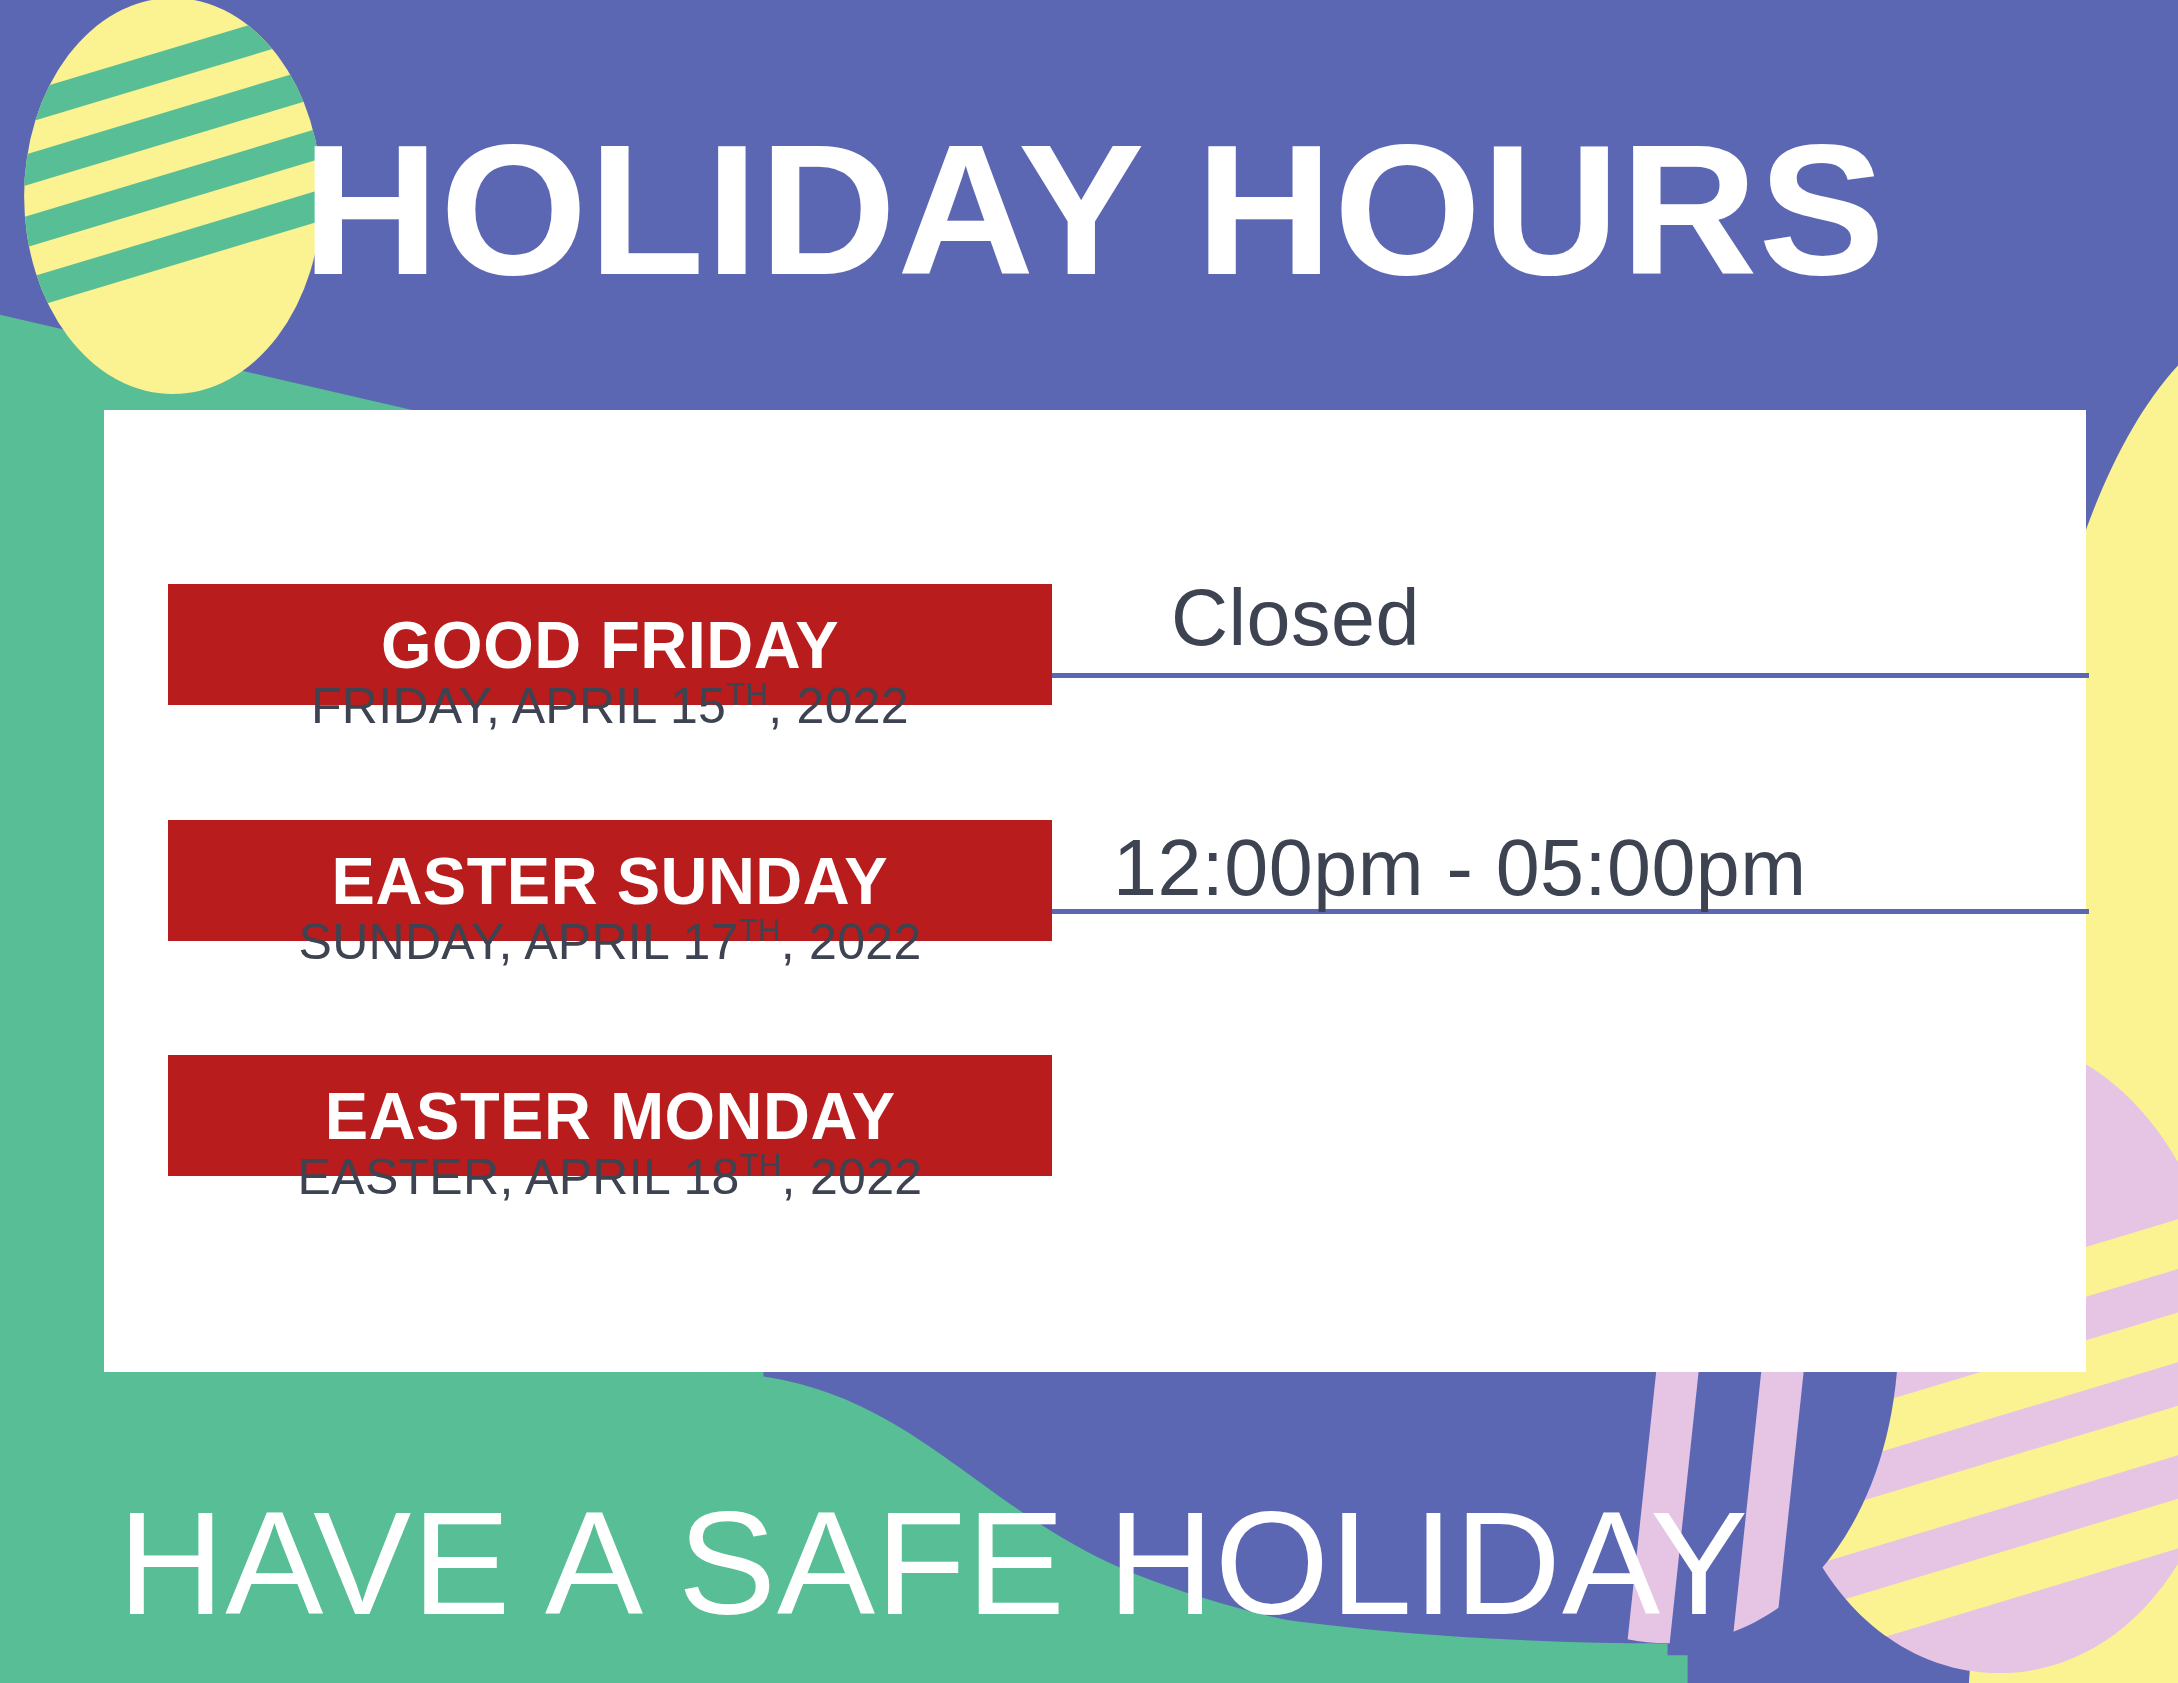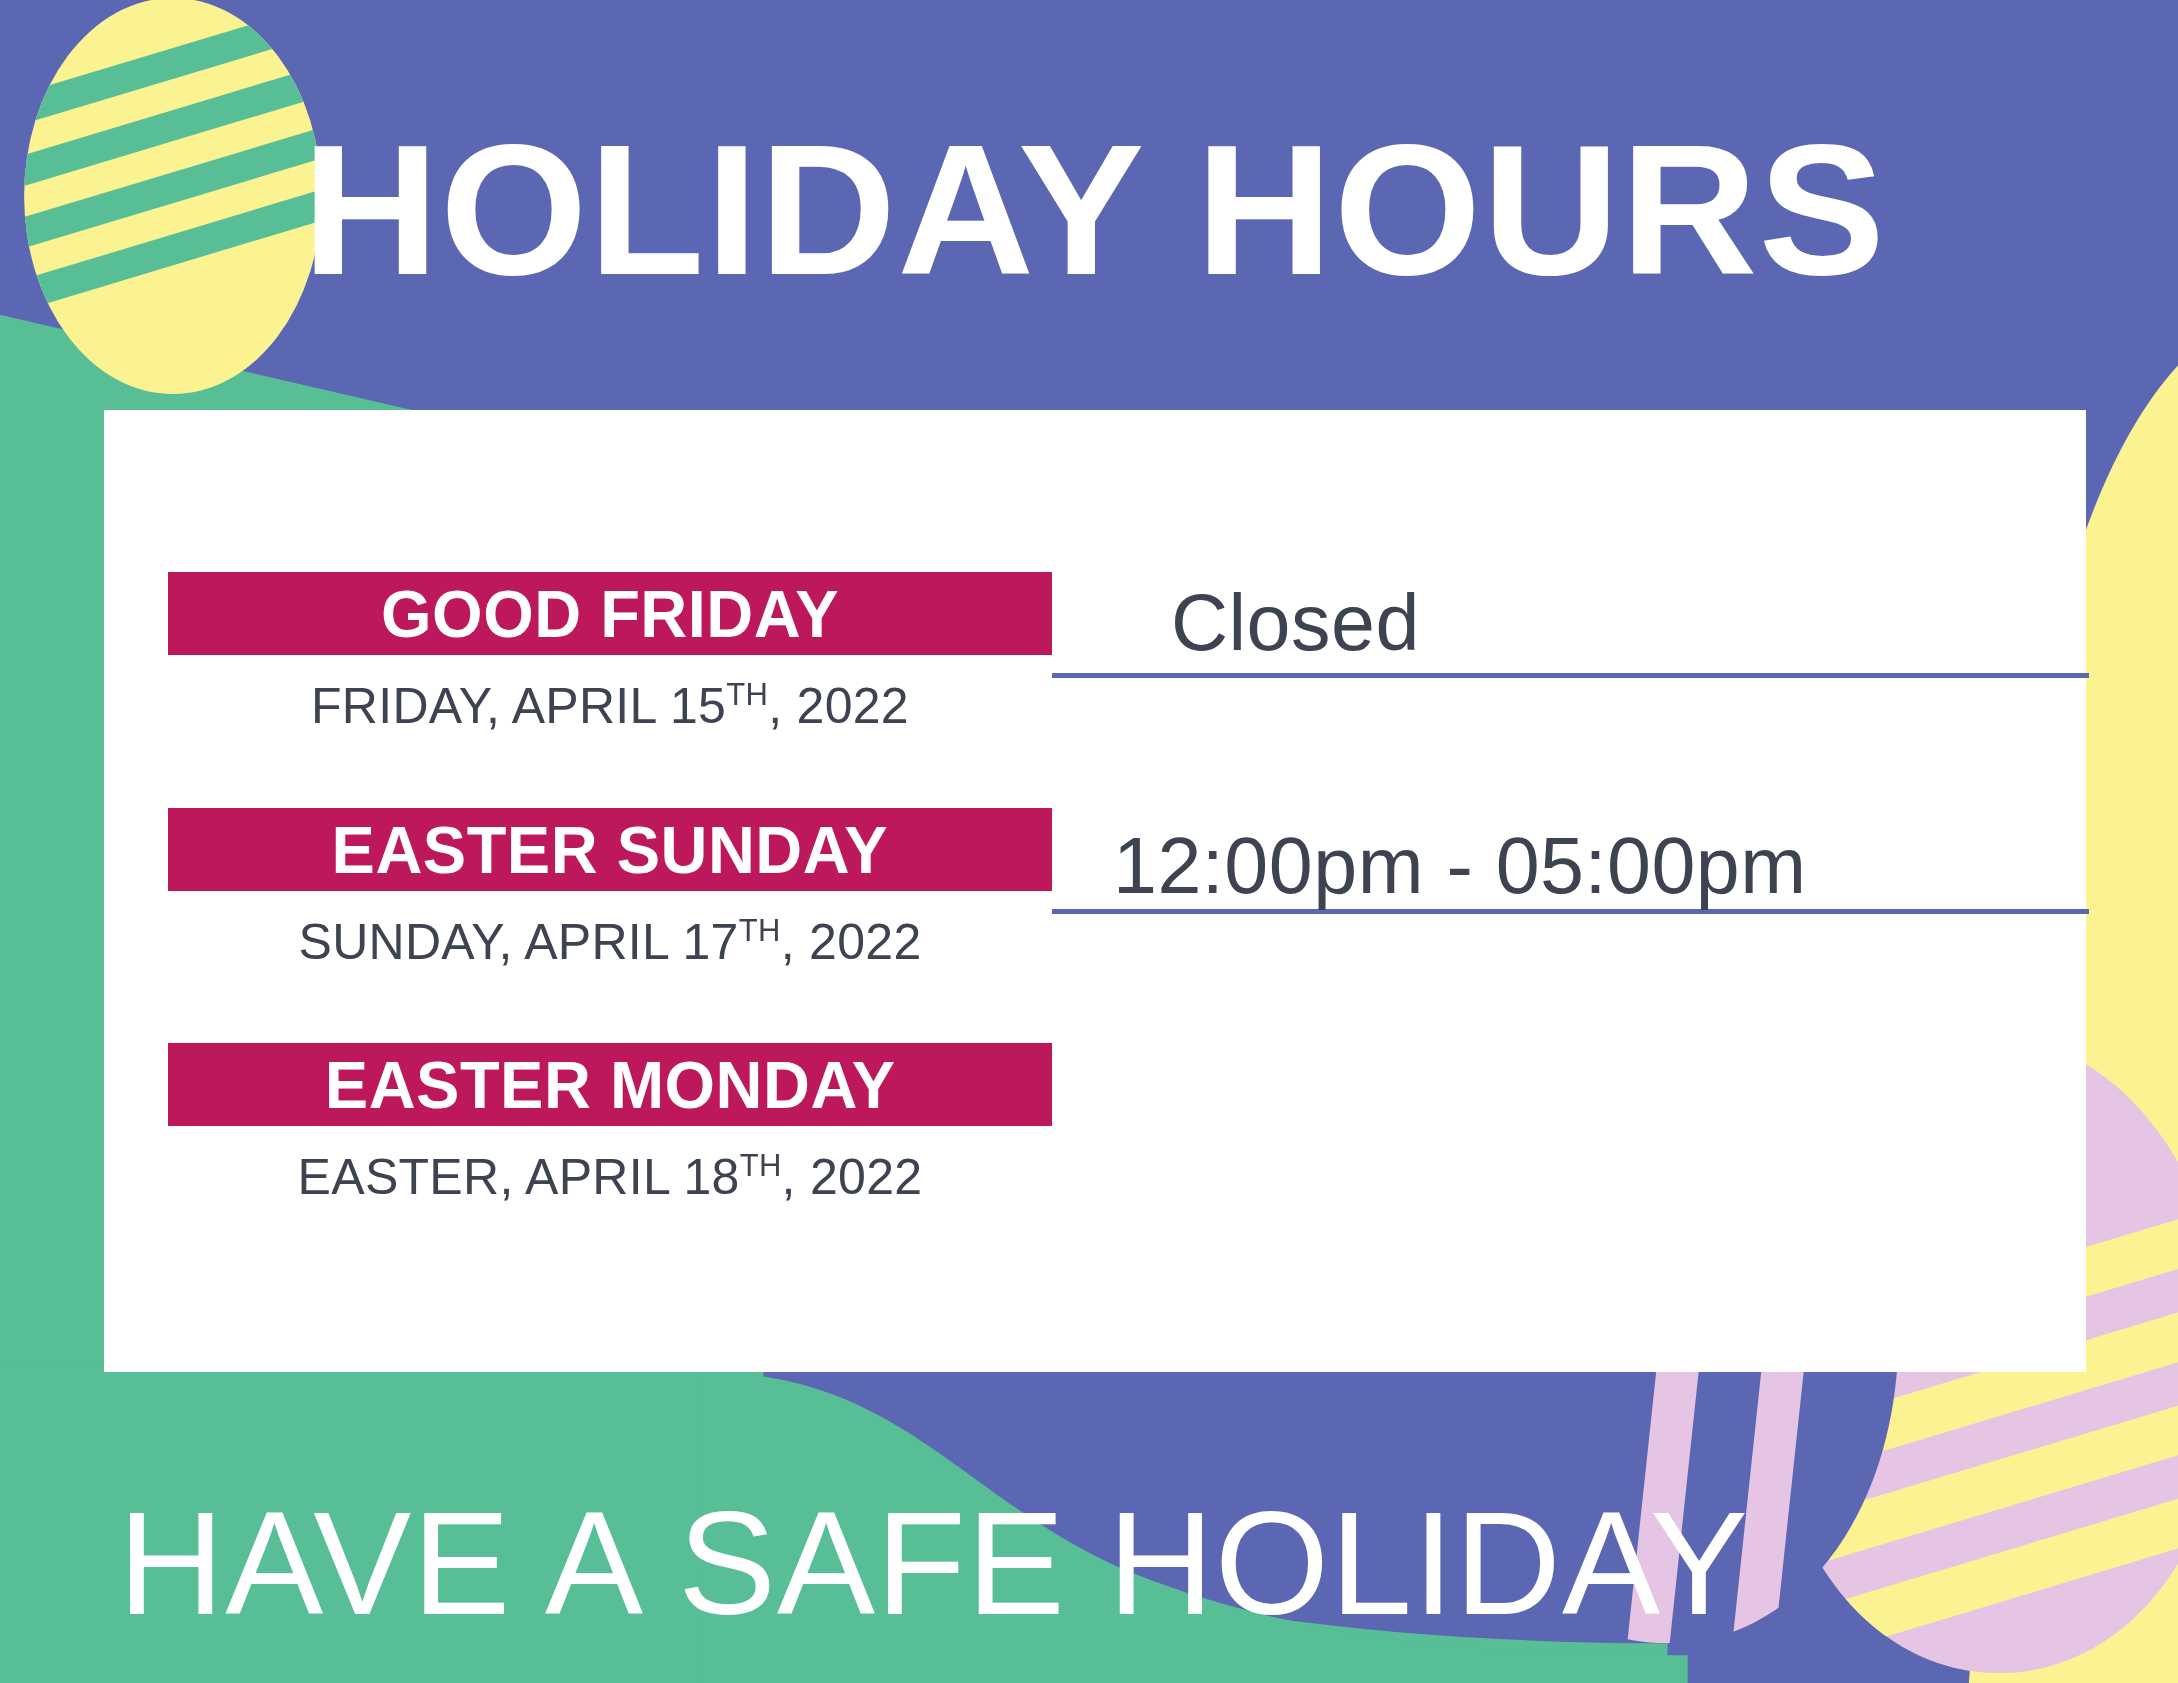--- a/index.html
+++ b/index.html
@@ -74,24 +74,24 @@
     width: 1921px;
     height: 228px;
   }
   .row-1 { top: 572px; }
   .row-2 { top: 808px; }
   .row-3 { top: 1043px; }
 
   .label-bar {
     position: absolute;
     left: 0;
-    top: 0;
+    top: 12px;
     width: 884px;
-    height: 83px;
-    background: #be185d;
+    height: 121px;
+    background: #b91c1c;
     display: flex;
     align-items: center;
     justify-content: center;
   }
   .label-bar span {
     color: #ffffff;
     font-family: "Liberation Sans Narrow", "Liberation Sans", sans-serif;
     font-weight: 700;
     font-size: 67px;
     letter-spacing: 0.5px;
@@ -119,21 +119,21 @@
   }
 
   .hours-cell {
     position: absolute;
     left: 884px;
     top: 0;
     width: 1037px;
     height: 101px;
     border-bottom: 5px solid #5c67b4;
     display: flex;
-    align-items: center;
+    align-items: flex-start;
   }
   .hours-cell span {
     color: #3d4351;
     font-family: "Liberation Sans Narrow", "Liberation Sans", sans-serif;
     font-weight: 400;
     font-size: 79px;
     letter-spacing: 0.5px;
     white-space: nowrap;
     padding-left: 119px;
   }

